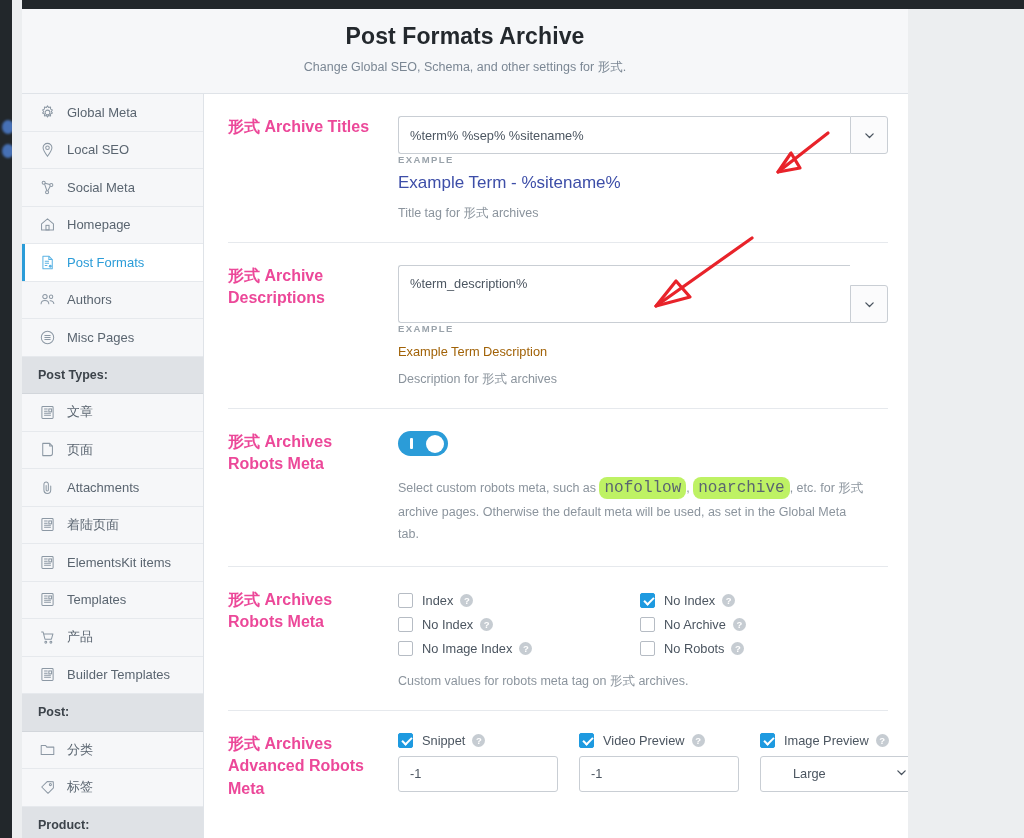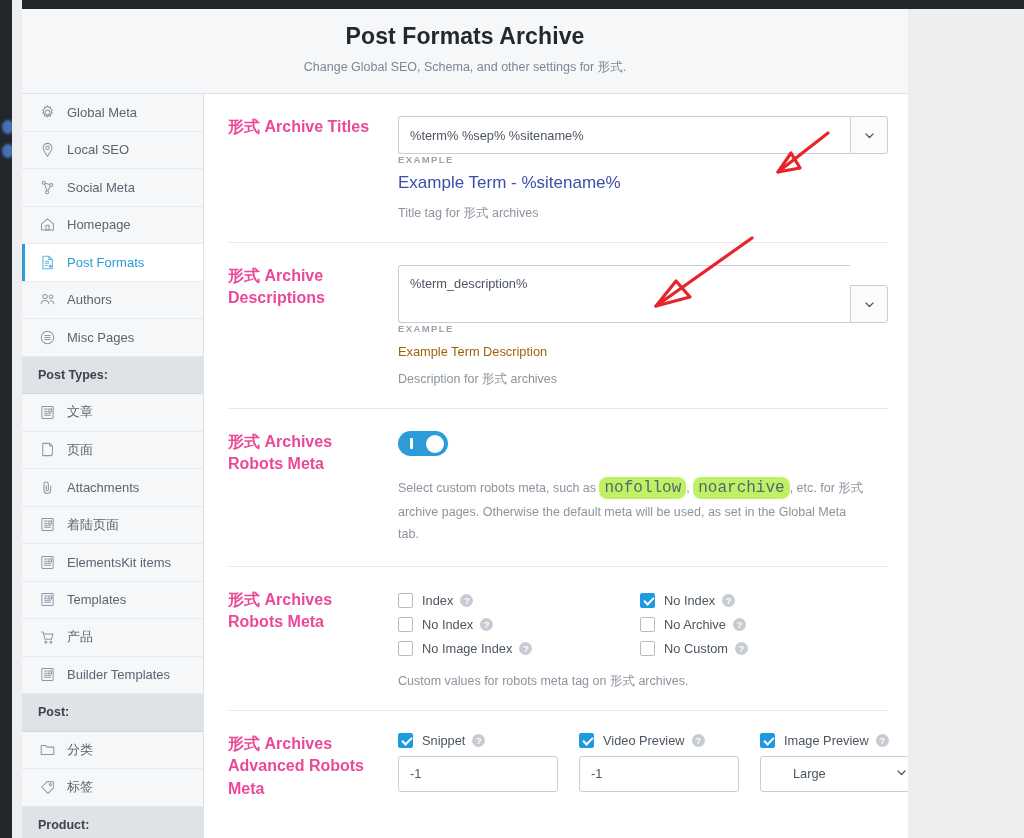--- a/index.html
+++ b/index.html
@@ -506,21 +506,21 @@
                 <span class="cb-label">No Index</span>
                 <span class="q">?</span>
               </div>
               <div class="cbrow">
                 <span class="cb"></span>
                 <span class="cb-label">No Archive</span>
                 <span class="q">?</span>
               </div>
               <div class="cbrow">
                 <span class="cb"></span>
-                <span class="cb-label">No Custom</span>
+                <span class="cb-label">No Robots</span>
                 <span class="q">?</span>
               </div>
             </div>
         </div>
         <div class="hint">Custom values for robots meta tag on 形式 archives.</div>
       </div>
     </div>
 
     <div class="row no-border">
       <div class="label">形式 Archives Advanced Robots Meta</div>

